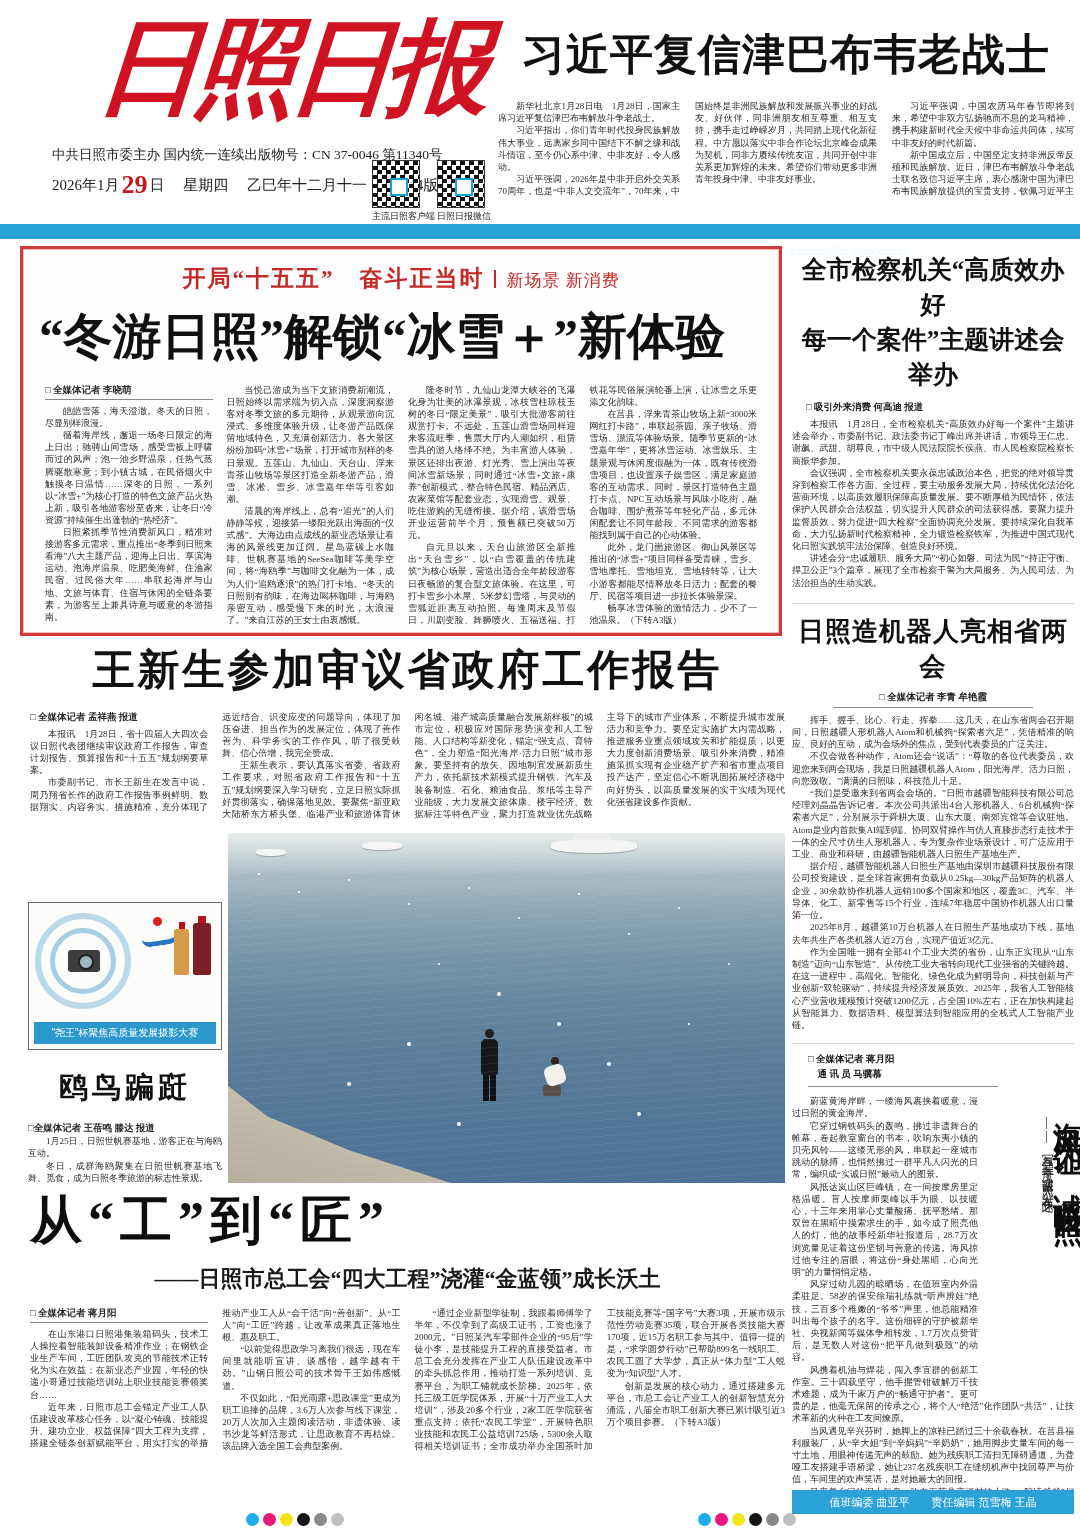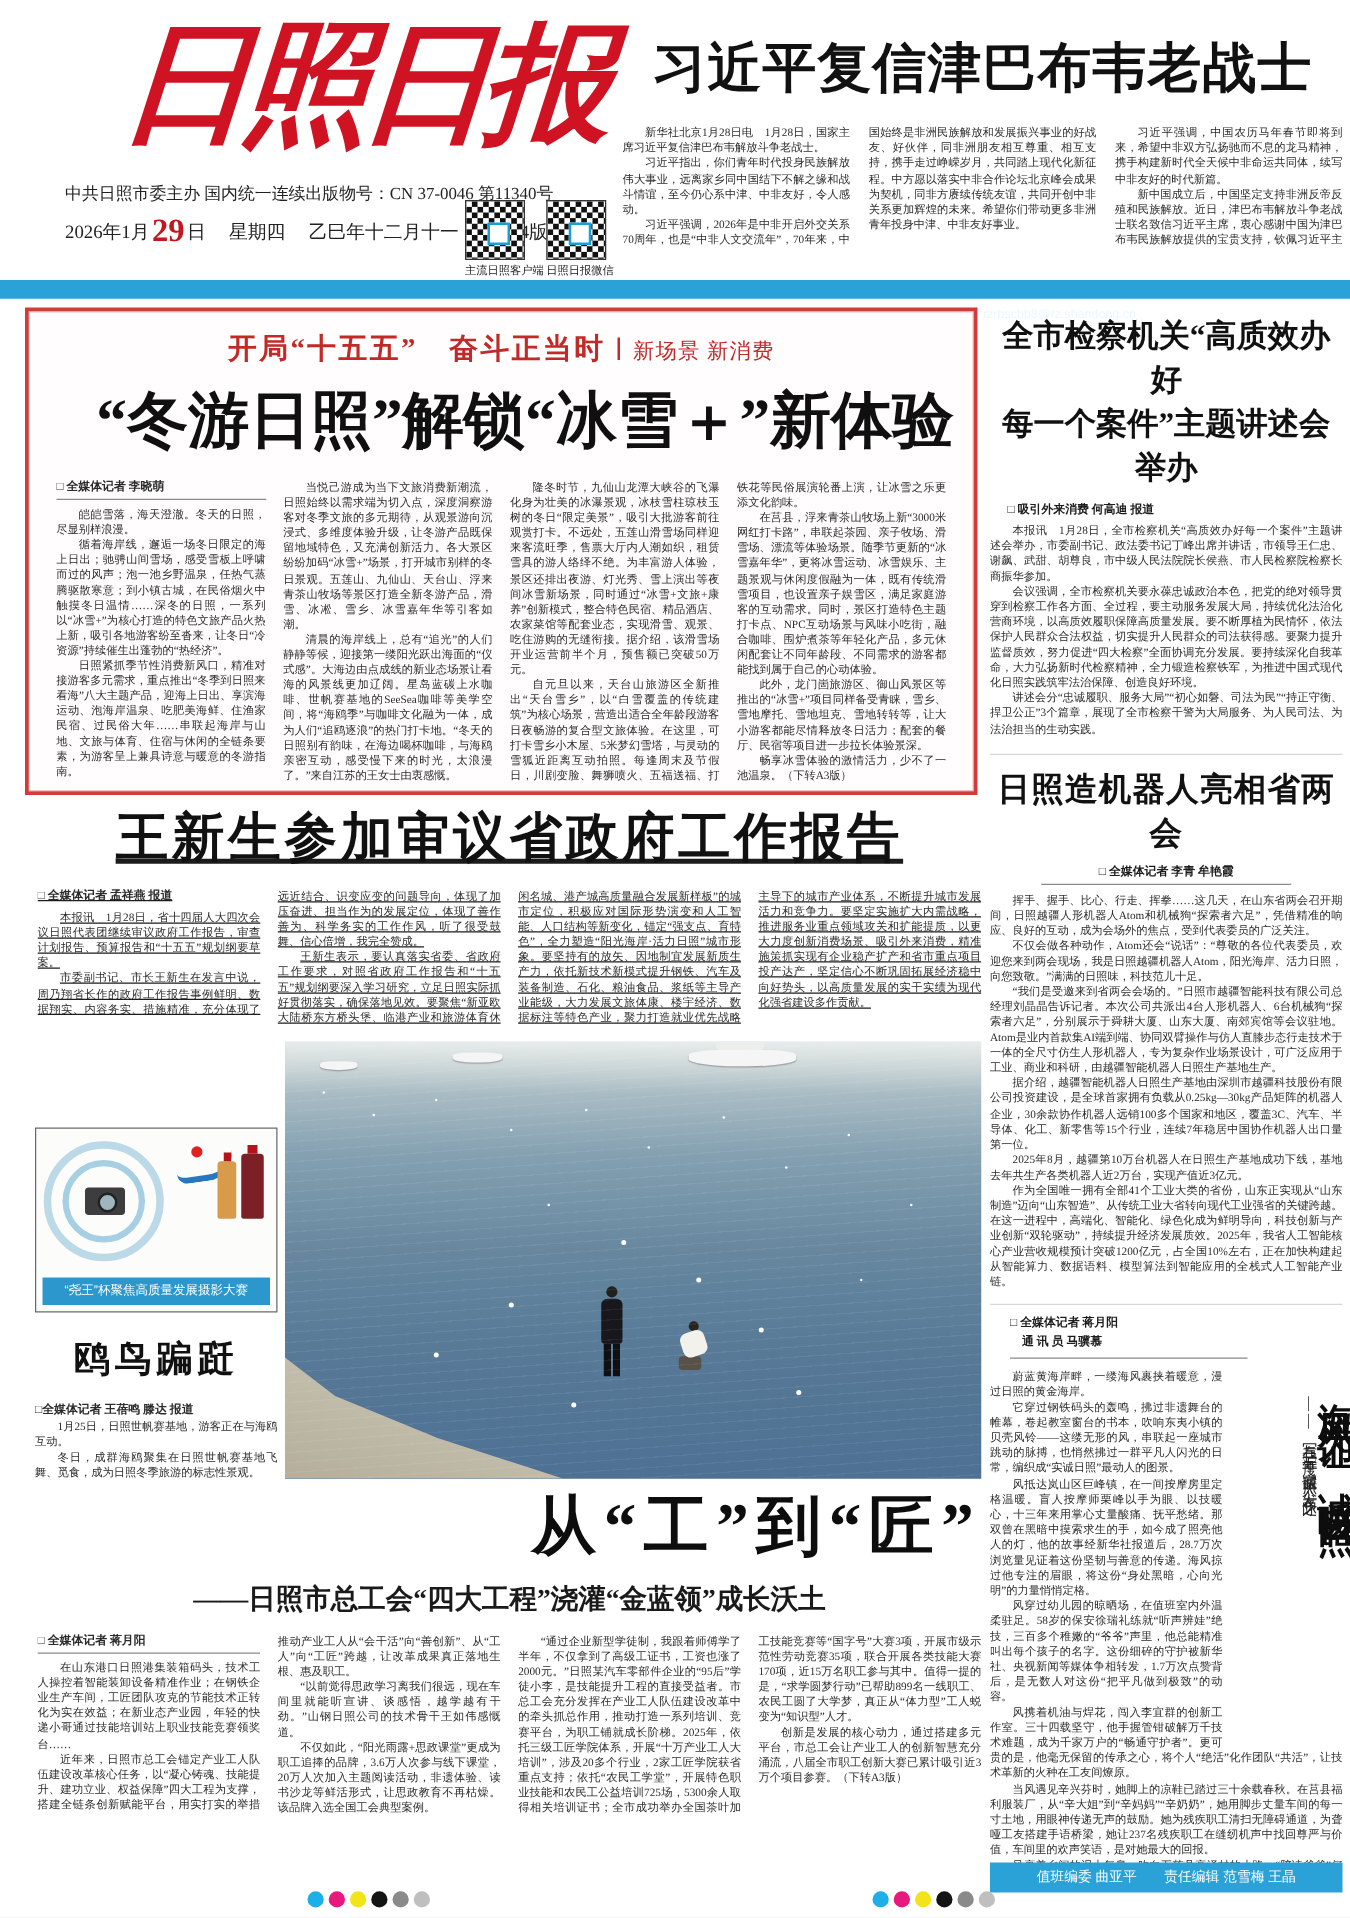--- a/index.html
+++ b/index.html
@@ -32,26 +32,26 @@
   .topbar span { position:absolute; top:0; font-size:10px; line-height:15px; color:#eaf7ff; font-family:"Liberation Sans","DejaVu Sans",sans-serif;margin-top:20px; }
   .bar-left { left:140px; } .bar-center { left:452px; } .bar-right { left:748px; }
 
   
   .red-box { position:absolute; left:20px; top:246px; width:762px; height:390px;
     border:3px solid #d03b3b; box-shadow:inset 0 0 0 1px #f2bdbd; background:#fffdfd; padding:10px 16px 8px; }
   .kicker { text-align:center; margin-top:4px; white-space:nowrap; }
   .kicker-main { font-size:23px; font-weight:bold; color:#c22a28; letter-spacing:2px; }
   .kicker-divider { display:inline-block; width:2px; height:18px; background:#c22a28; margin:0 10px; vertical-align:-2px; }
   .kicker-sub { font-size:17px; color:#c22a28; letter-spacing:1px; }
-  .red-box h2 { margin-top:10px; text-align:right; font-size:49px; font-weight:bold; color:#101010; white-space:nowrap; }
+  .red-box h2 { margin-top:10px; text-align:left; font-size:49px; font-weight:bold; color:#101010; white-space:nowrap; }
   .winter-body { margin:14px 6px 0; column-count:4; column-gap:14px; font-size:9px; line-height:12.1px;
     text-align:justify; height:246px; overflow:hidden; color:#2b2b2b; }
 
   
-  .wang-art { position:absolute; left:30px; top:642px; width:755px;text-decoration:underline; }
+  .wang-art { position:absolute; left:30px; top:642px; width:755px; }
   .wang-art h2 { font-size:42px; font-weight:bold; text-align:center; letter-spacing:3px; color:#111; }
   .wang-body { margin-top:13px; column-count:4; column-gap:14px; font-size:9px; line-height:12.1px;
     text-align:justify; height:130px; overflow:hidden; color:#2b2b2b; }
 
   
   .para { text-indent:2em; }
   .byline { font-weight:bold; font-size:9.5px; text-indent:0; margin-bottom:5px; break-inside:avoid; }
   .byline-rule { border-bottom:1px solid #8a8a8a; padding-bottom:3px; }
 
   
@@ -113,21 +113,21 @@
   .person-b .body { width:20px; height:20px; background:#f2f1ec; border-radius:6px; transform:rotate(-18deg); margin:0 0 0 8px; }
   .person-b .legs { width:18px; height:11px; background:#57514a; border-radius:3px; margin-left:6px; }
   .birds { position:absolute; left:30px; top:40px; width:2px; height:2px; background:#fff; border-radius:50%;
     box-shadow: 40px 18px 0 0 #fff, 90px 6px 0 0 #fff, 150px 30px 0 0 #fff, 210px 14px 0 0 #fff, 260px 44px 0 0 #fff,
       320px 20px 0 0 #fff, 370px 60px 0 0 #fff, 420px 34px 0 0 #fff, 180px 90px 0 0 #fff, 240px 120px 0 1px #fff,
       300px 150px 0 1px #fff, 350px 190px 0 1px #fff, 150px 170px 0 1px #fff, 90px 210px 0 1px #fff, 380px 240px 0 1px #fff,
       430px 150px 0 0 #fff, 470px 90px 0 0 #fff, 200px 250px 0 1px #fff; }
 
   
   .craft-art { position:absolute; left:30px; top:1186px; width:755px; }
-  .craft-art h2 { font-size:52px; font-weight:bold; text-align:right; letter-spacing:6px; color:#0d0d0d; }
+  .craft-art h2 { font-size:52px; font-weight:bold; text-align:left; letter-spacing:6px; color:#0d0d0d; }
   .craft-sub { margin-top:8px; font-size:22px; font-weight:bold; text-align:center; color:#1a1a1a; white-space:nowrap; }
   .craft-body { margin-top:13px; column-count:4; column-gap:14px; font-size:9px; line-height:12.1px;
     text-align:justify; height:222px; overflow:hidden; color:#2b2b2b; }
 
   
   .dots { position:absolute; display:flex; gap:4px; }
   .dots-left { left:246px; top:1513px; } .dots-right { left:698px; top:1513px; }
   .dot { width:13px; height:13px; border-radius:50%; }
   .dot-c { background:#1db0e8; } .dot-m { background:#e8187d; } .dot-y { background:#f2e418; }
   .dot-k { background:#141414; } .dot-g1 { background:#8a8a8a; } .dot-g2 { background:#bfbfbf; }

